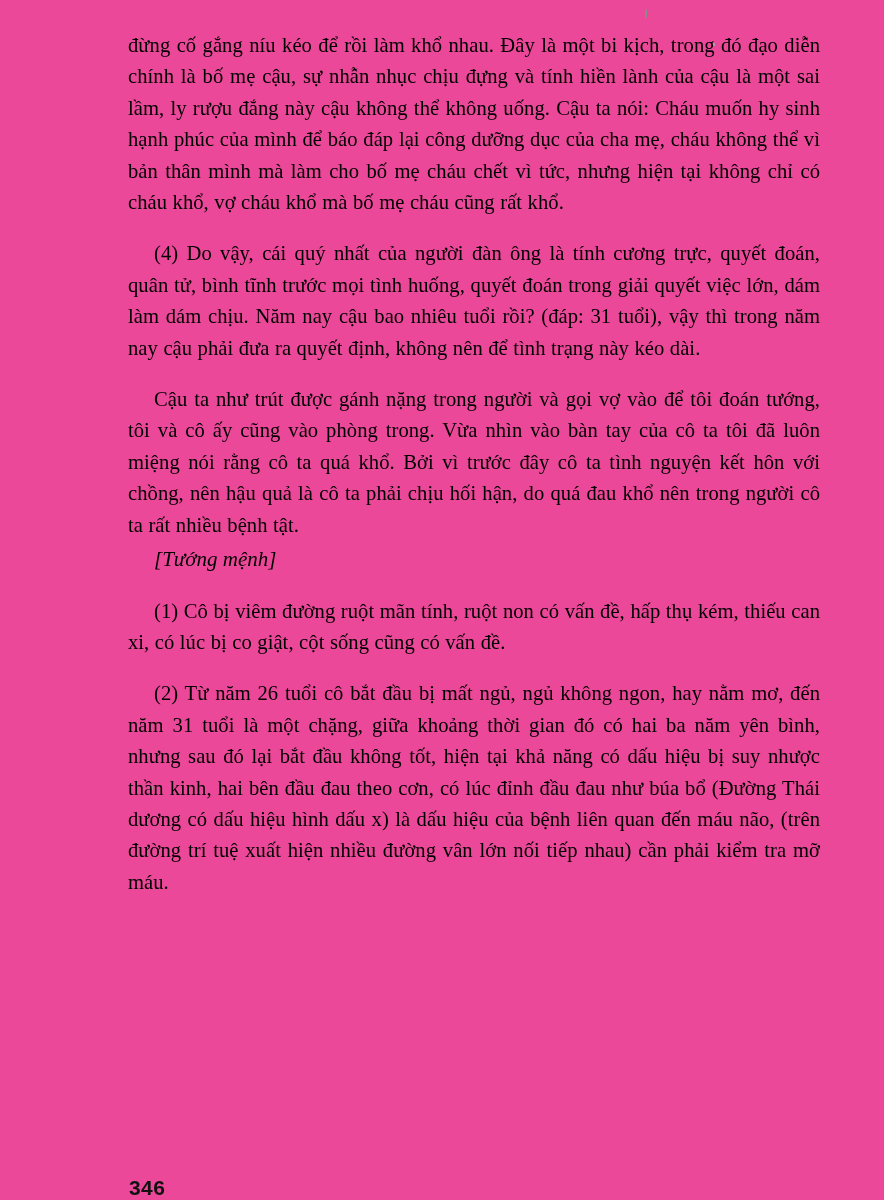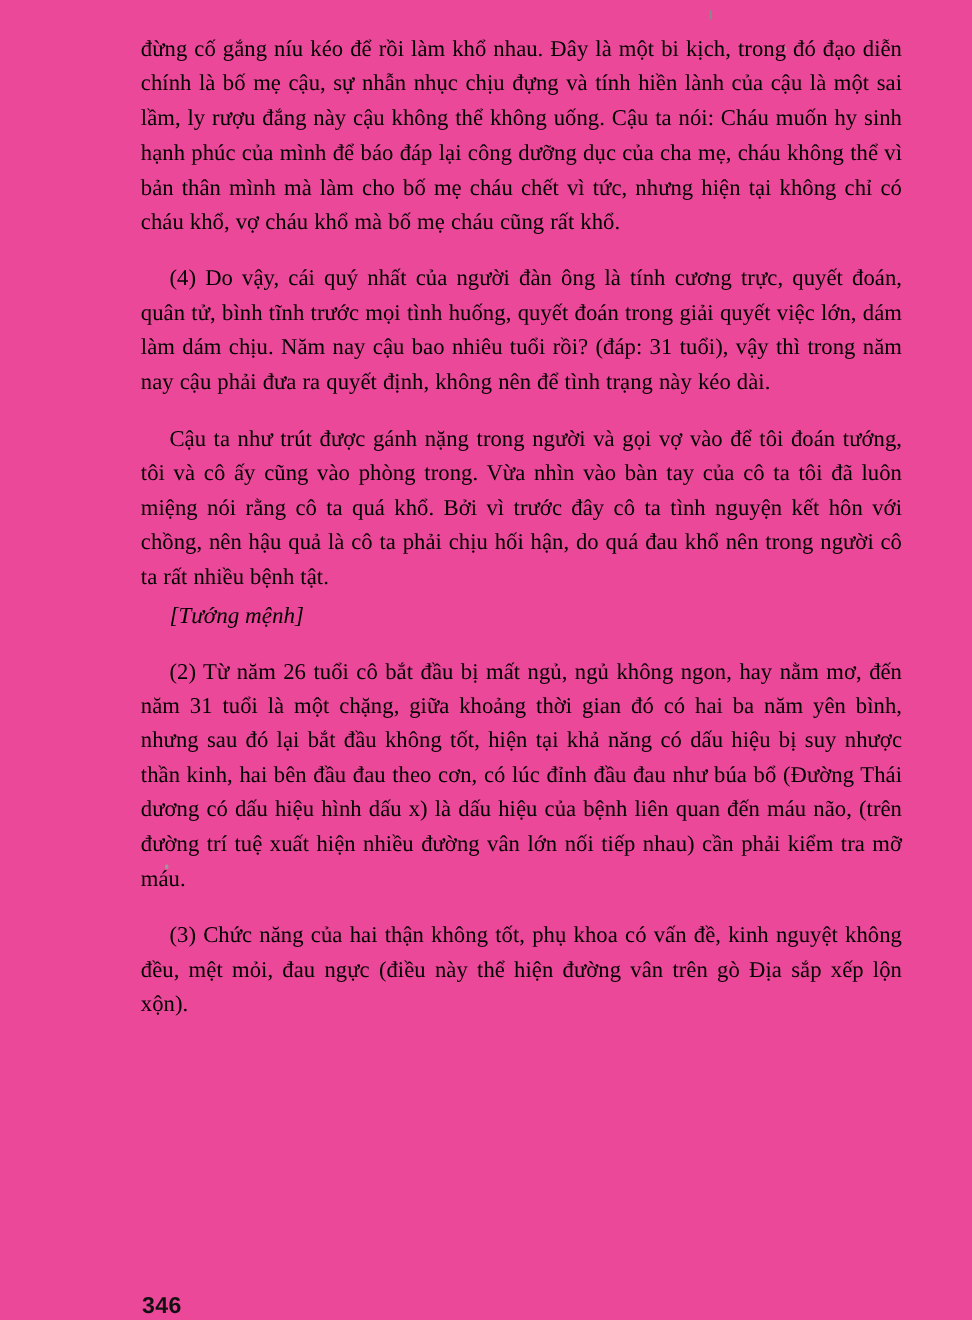--- a/index.html
+++ b/index.html
@@ -119,22 +119,22 @@
 
     <p class="para no-indent lastline-natural">đừng cố gắng níu kéo để rồi làm khổ nhau. Đây là một bi kịch, trong đó đạo diễn chính là bố mẹ cậu, sự nhẫn nhục chịu đựng và tính hiền lành của cậu là một sai lầm, ly rượu đắng này cậu không thể không uống. Cậu ta nói: Cháu muốn hy sinh hạnh phúc của mình để báo đáp lại công dưỡng dục của cha mẹ, cháu không thể vì bản thân mình mà làm cho bố mẹ cháu chết vì tức, nhưng hiện tại không chỉ có cháu khổ, vợ cháu khổ mà bố mẹ cháu cũng rất khổ.</p>
 
     <p class="para gap lastline-natural">(4) Do vậy, cái quý nhất của người đàn ông là tính cương trực, quyết đoán, quân tử, bình tĩnh trước mọi tình huống, quyết đoán trong giải quyết việc lớn, dám làm dám chịu. Năm nay cậu bao nhiêu tuổi rồi? (đáp: 31 tuổi), vậy thì trong năm nay cậu phải đưa ra quyết định, không nên để tình trạng này kéo dài.</p>
 
     <p class="para gap lastline-natural">Cậu ta như trút được gánh nặng trong người và gọi vợ vào để tôi đoán tướng, tôi và cô ấy cũng vào phòng trong. Vừa nhìn vào bàn tay của cô ta tôi đã luôn miệng nói rằng cô ta quá khổ. Bởi vì trước đây cô ta tình nguyện kết hôn với chồng, nên hậu quả là cô ta phải chịu hối hận, do quá đau khổ nên trong người cô ta rất nhiều bệnh tật.</p>
 
     <p class="heading-italic">[Tướng mệnh]</p>
 
 
+    <p class="para gap lastline-natural">(1) Cô bị viêm đường ruột mãn tính, ruột non có vấn đề, hấp thụ kém, thiếu can xi, có lúc bị co giật, cột sống cũng có vấn đề.</p>
 
     <p class="para gap lastline-natural">(2) Từ năm 26 tuổi cô bắt đầu bị mất ngủ, ngủ không ngon, hay nằm mơ, đến năm 31 tuổi là một chặng, giữa khoảng thời gian đó có hai ba năm yên bình, nhưng sau đó lại bắt đầu không tốt, hiện tại khả năng có dấu hiệu bị suy nhược thần kinh, hai bên đầu đau theo cơn, có lúc đỉnh đầu đau như búa bổ (Đường Thái dương có dấu hiệu hình dấu x) là dấu hiệu của bệnh liên quan đến máu não, (trên đường trí tuệ xuất hiện nhiều đường vân lớn nối tiếp nhau) cần phải kiểm tra mỡ máu.</p>
 
-    <p class="para gap lastline-natural">(3) Chức năng của hai thận không tốt, phụ khoa có vấn đề, kinh nguyệt không đều, mệt mỏi, đau ngực (điều này thể hiện đường vân trên gò Địa sắp xếp lộn xộn).</p>
 
   </div>
 
   <div class="folio">346</div>
 
 </div>
 
 </body></html>

